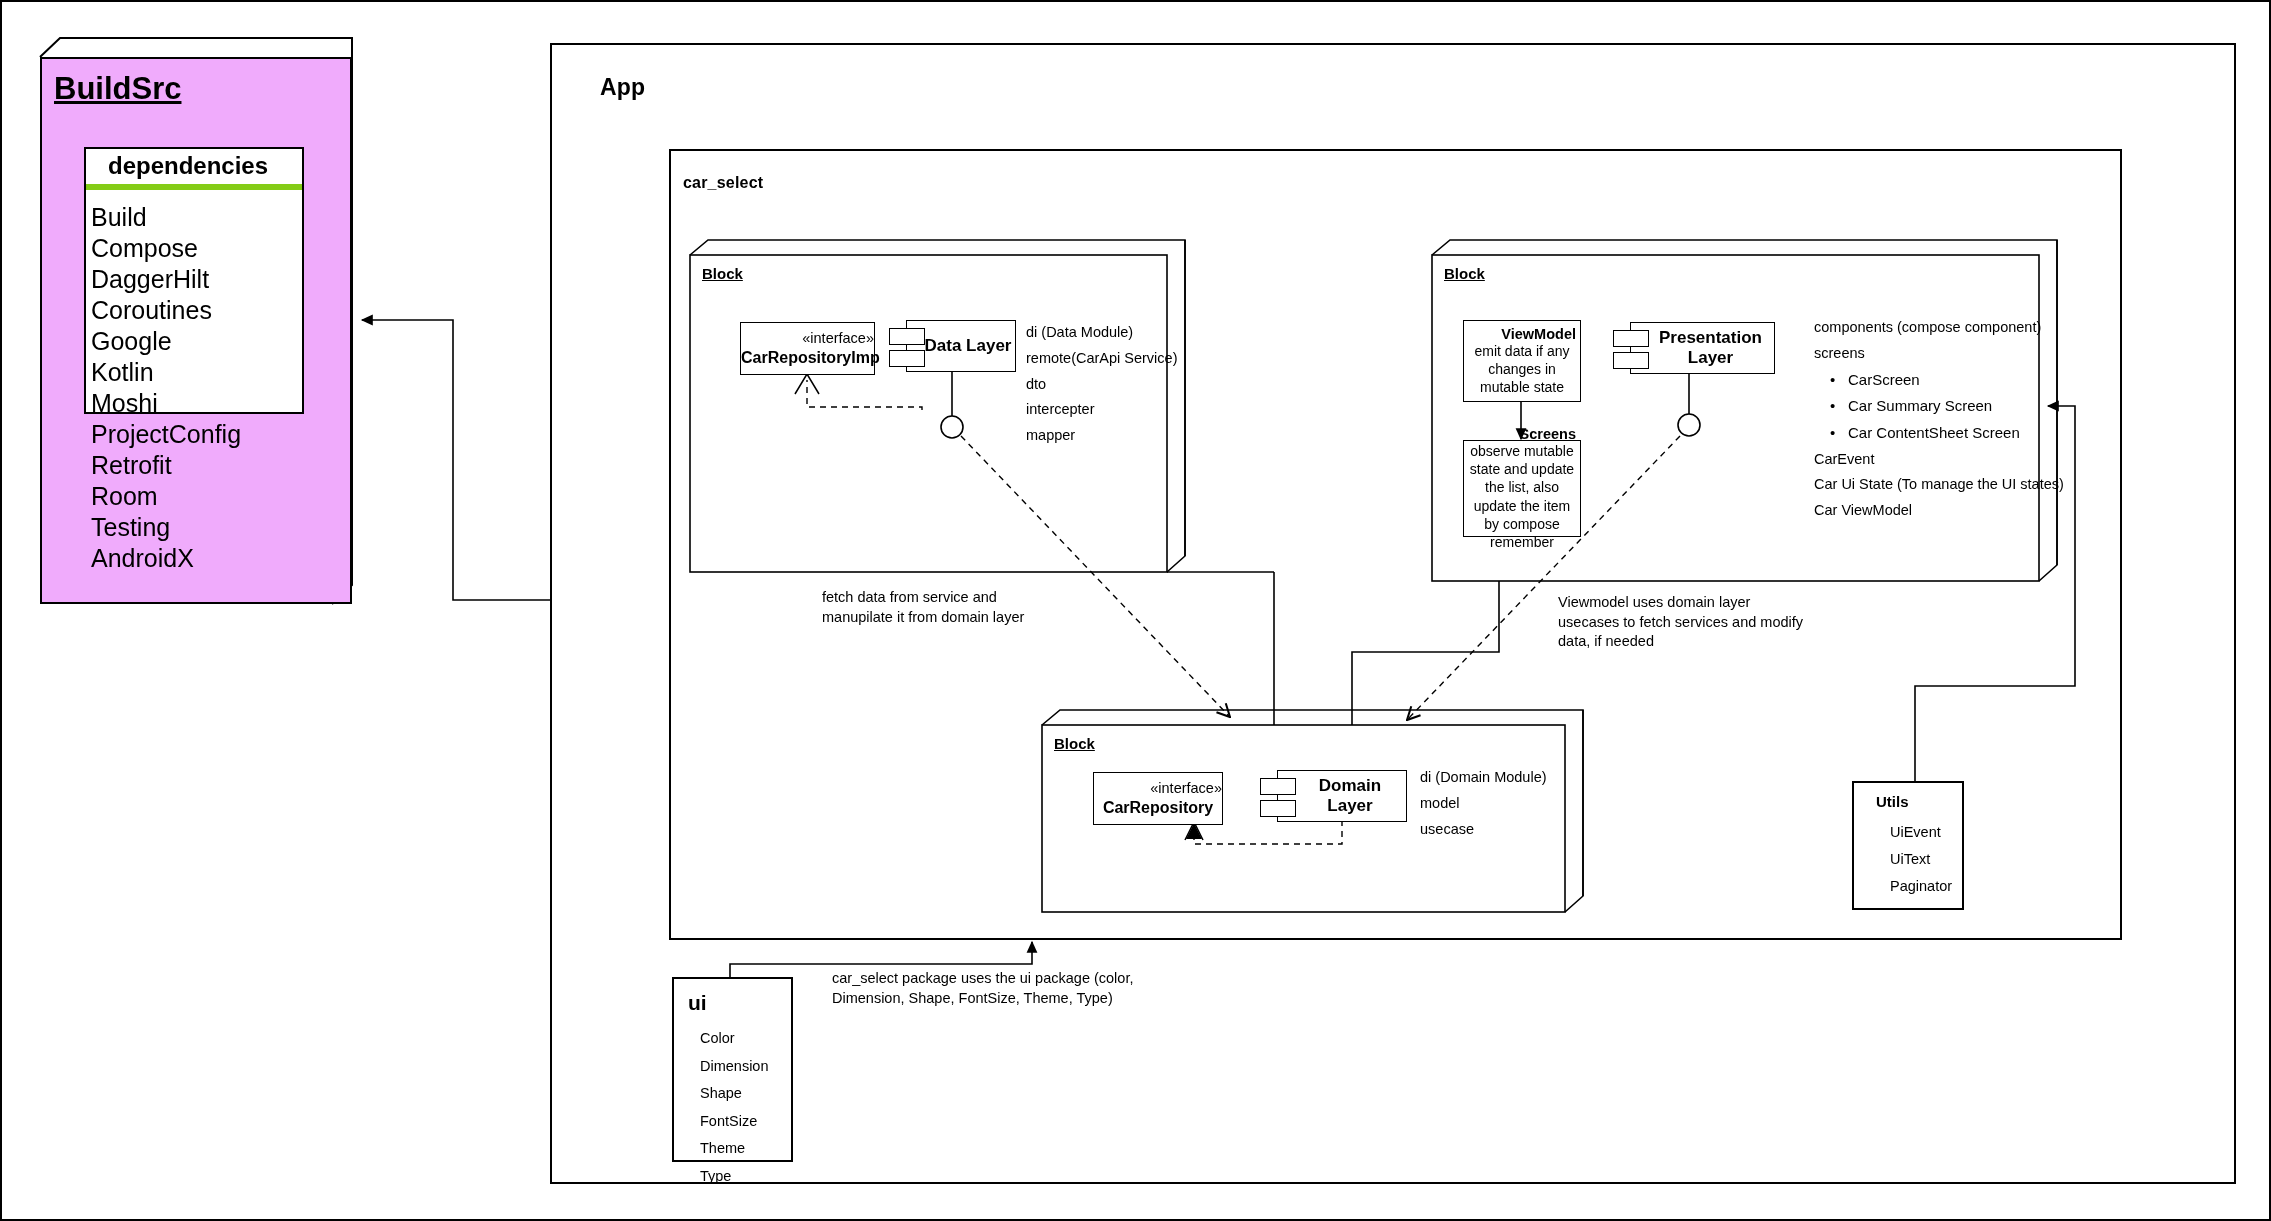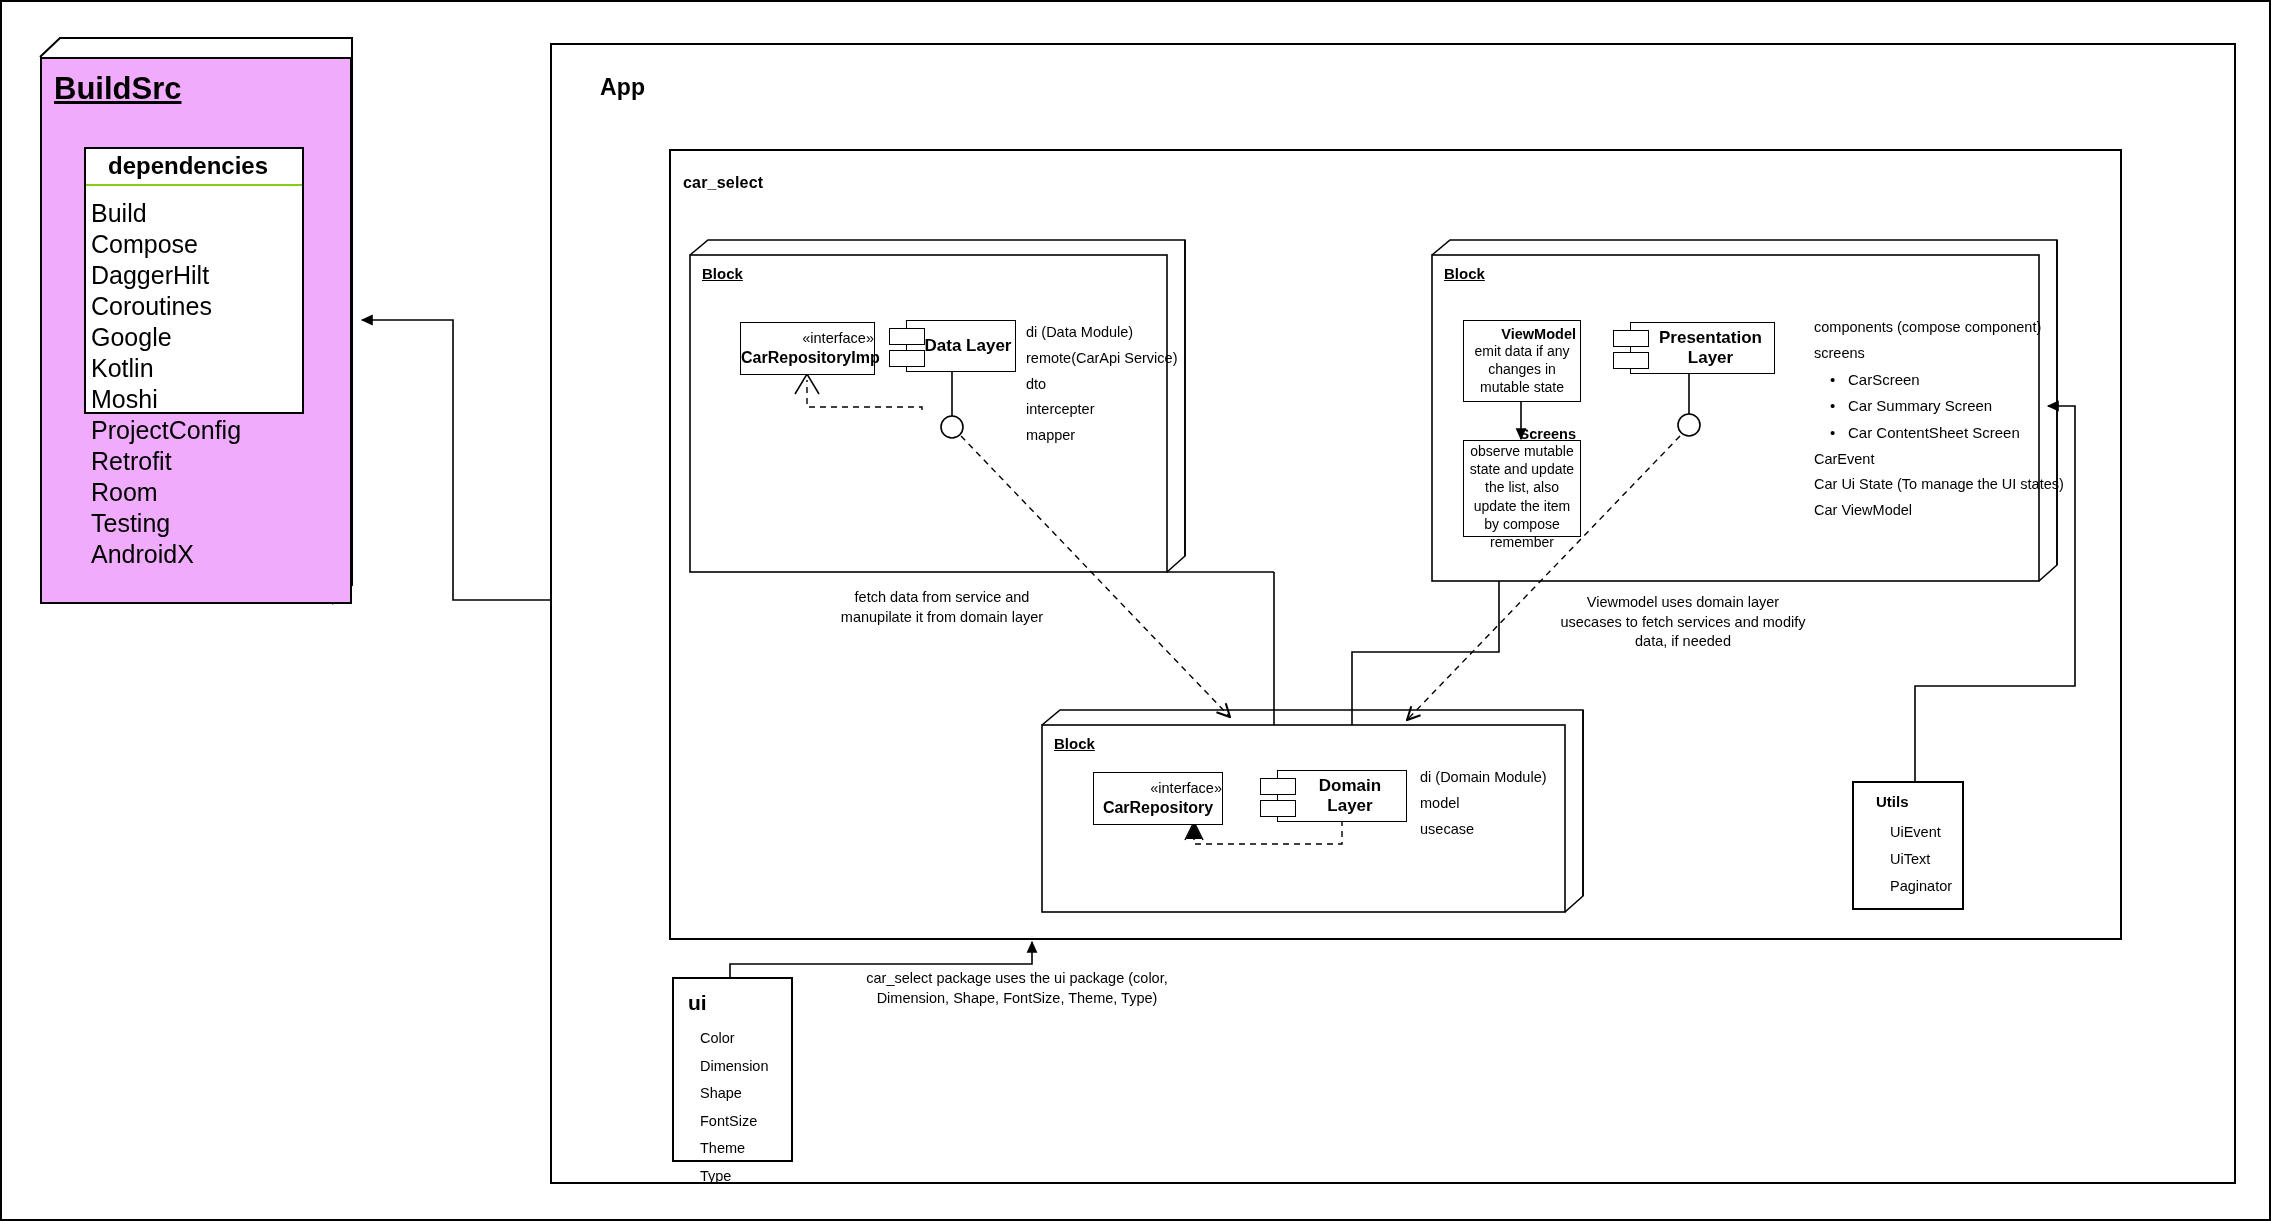--- a/index.html
+++ b/index.html
@@ -101,21 +101,21 @@
     padding-left: 34px;
     position: relative;
   }
   .bullet-line::before {
     content: "\2022";
     position: absolute;
     left: 16px;
   }
   .edge-label {
     font-size: 14.5px;
-    text-align: center;
+    text-align: left;
     line-height: 1.35;
   }
   .utils-title {
     font-weight: bold;
     font-size: 15px;
   }
   .utils-item {
     font-size: 14.5px;
     line-height: 1.85;
   }
@@ -211,21 +211,21 @@
 
     <path d="M 1913 779 L 1913 684 L 2073 684 L 2073 404 L 2046 404" fill="none" stroke="#000" stroke-width="1.6" marker-end="url(#arrowSolid)"></path>
 
     <path d="M 728 980 L 728 962 L 1030 962 L 1030 940" fill="none" stroke="#000" stroke-width="1.6" marker-end="url(#arrowSolid)"></path>
   </svg>
 
   <div class="abs" style="left:38px; top:55px; width:312px; height:547px; background:#f0abfc; border:2px solid #000;">
     <div class="node-title-u abs" style="left:12px; top:12px;">BuildSrc</div>
 
     <div class="abs plainbox" style="left:42px; top:88px; width:220px; height:267px;">
-      <div class="dep-title" style="padding:3px 12px 4px 0; border-bottom:2px solid #84cc16;">dependencies</div>
+      <div class="dep-title" style="padding:3px 12px 4px 0; border-bottom:6px solid #84cc16;">dependencies</div>
       <div style="padding:12px 0 0 5px;">
         <div class="dep-item">Build</div>
         <div class="dep-item">Compose</div>
         <div class="dep-item">DaggerHilt</div>
         <div class="dep-item">Coroutines</div>
         <div class="dep-item">Google</div>
         <div class="dep-item">Kotlin</div>
         <div class="dep-item">Moshi</div>
         <div class="dep-item">ProjectConfig</div>
         <div class="dep-item">Retrofit</div>

